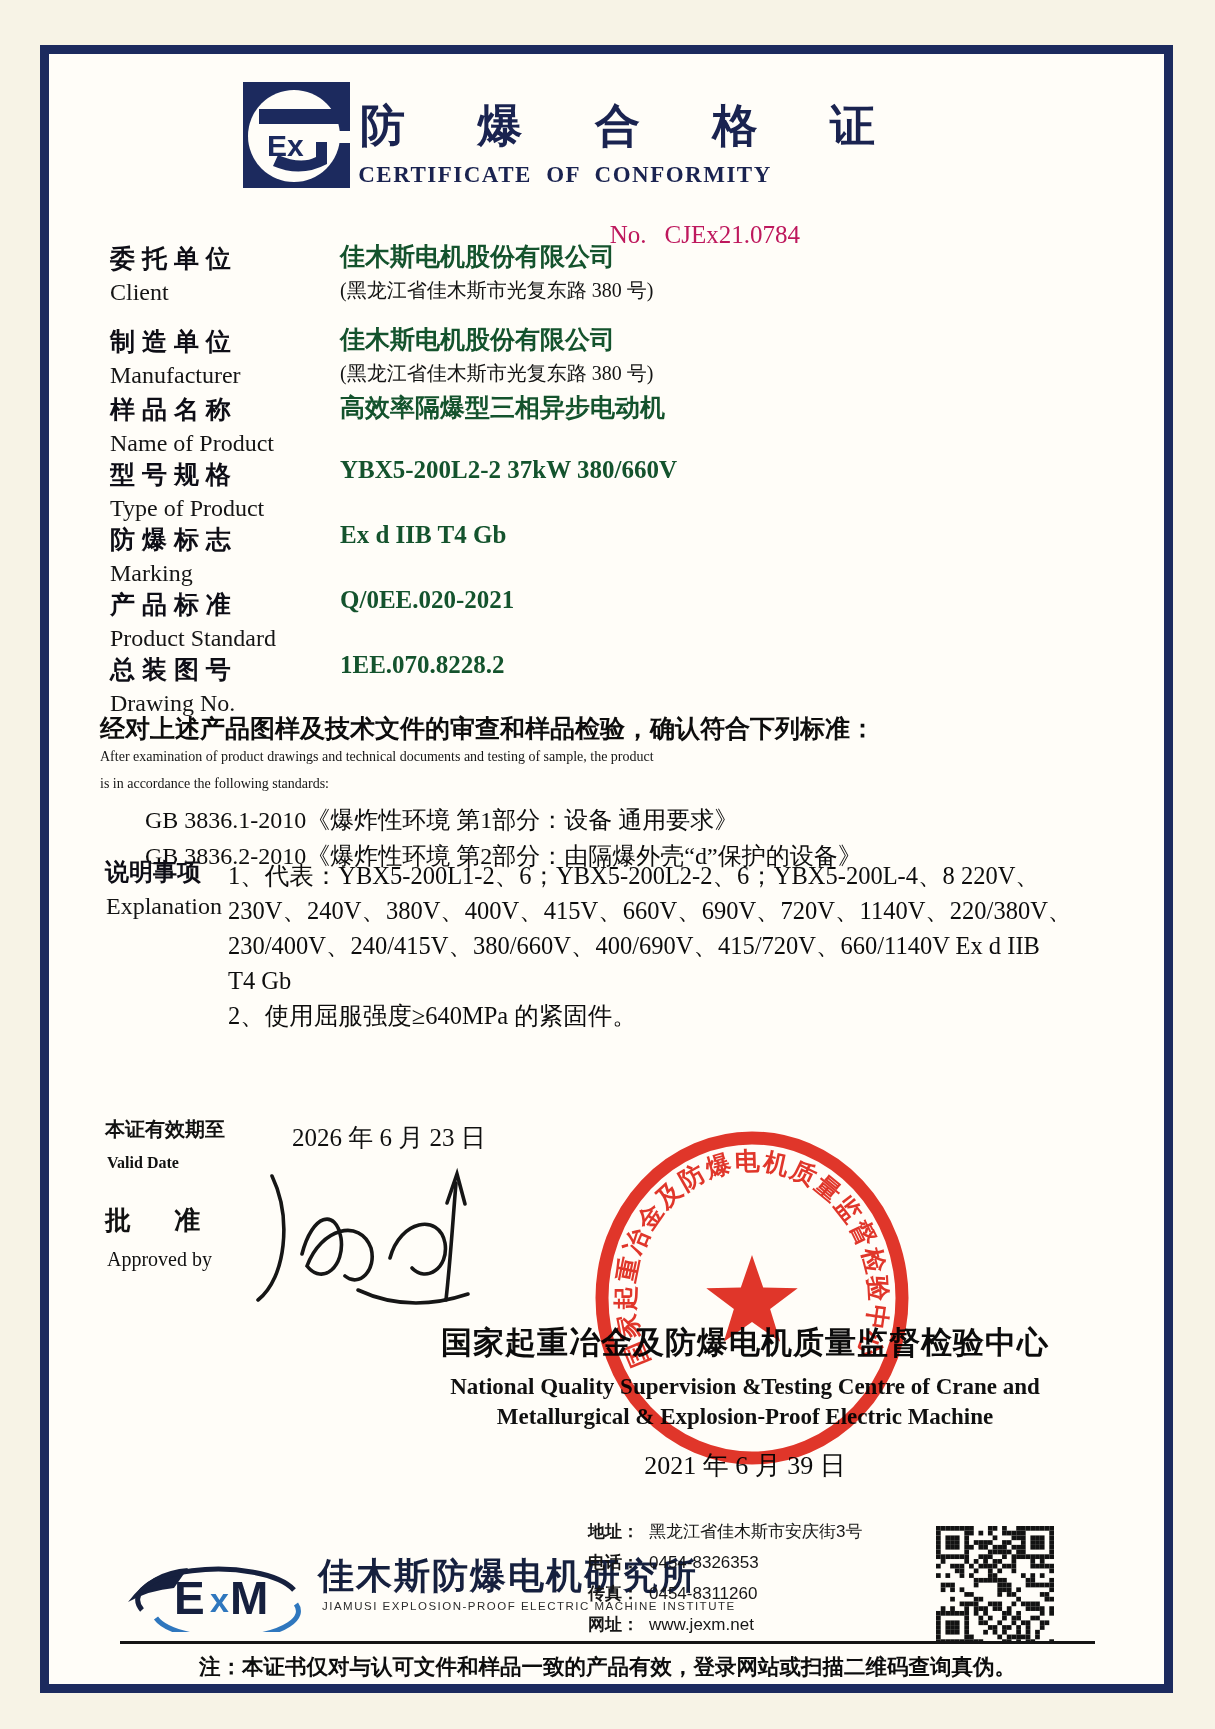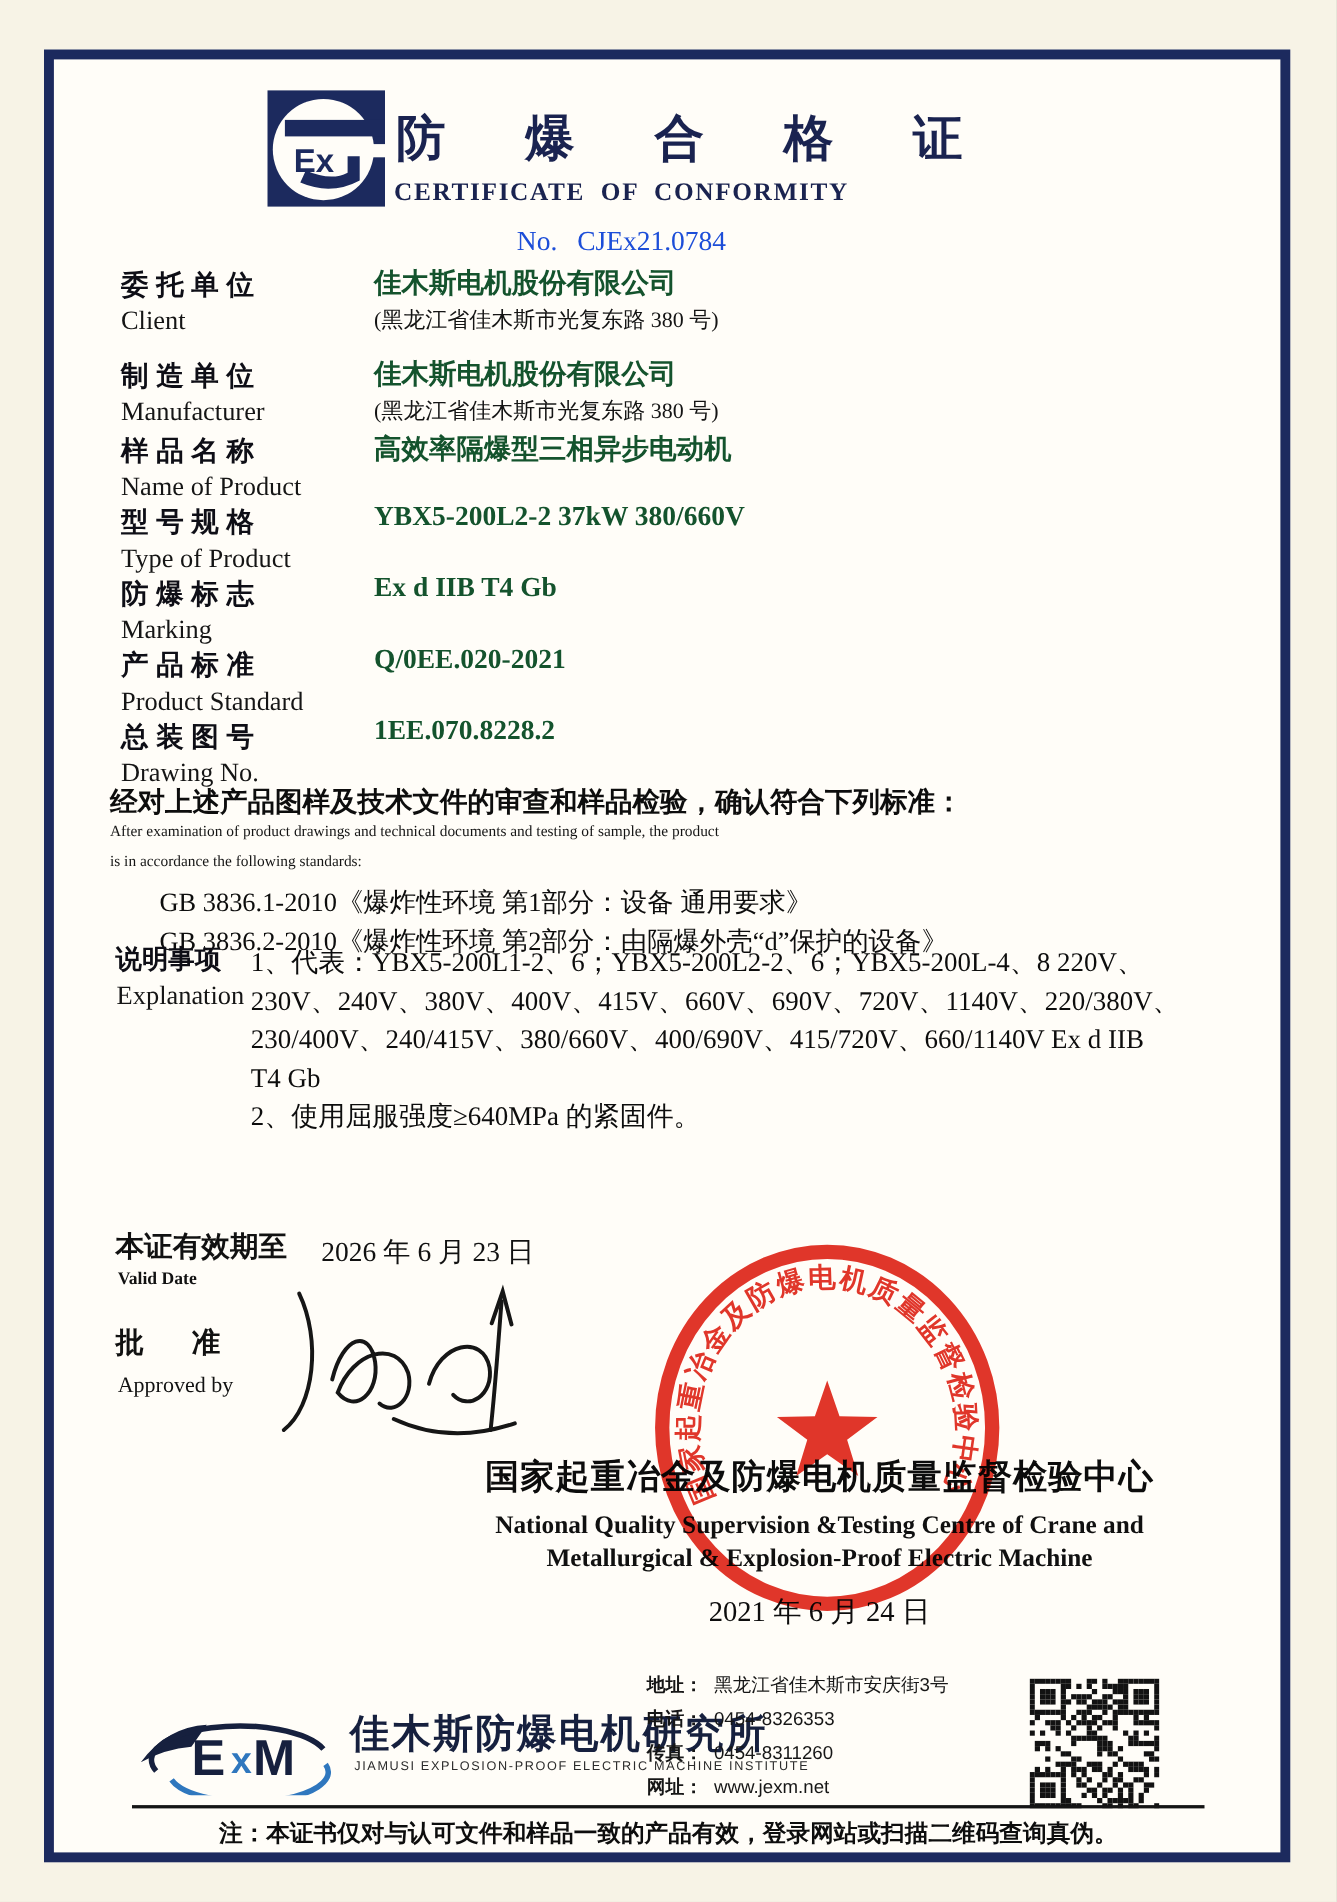--- a/index.html
+++ b/index.html
@@ -7,39 +7,39 @@
         font-family:"Liberation Serif","DejaVu Serif",serif;color:#111;}
   .abs{position:absolute;}
   .border-frame{left:40px;top:45px;width:1133px;height:1648px;border:9px solid #1c2a5e;
         box-sizing:border-box;background:#fffdf8;}
   
   .title-block{left:330px;top:84px;width:470px;text-align:center;}
   .title-cn{font-family:"Liberation Sans","DejaVu Sans",sans-serif;font-weight:bold;
         font-size:45px;letter-spacing:30px;color:#1a2350;white-space:nowrap;margin-left:30px;margin-top:12px;}
   .title-en{margin-top:6px;font-weight:bold;font-size:23px;letter-spacing:1.5px;
         word-spacing:7px;color:#1a2350;}
-  .cert-no{left:330px;top:206px;width:470px;text-align:center;font-size:25px;color:#1d4ed8;}
+  .cert-no{left:330px;top:221px;width:470px;text-align:right;font-size:25px;color:#be185d;}
   .cert-no .num{margin-left:18px;}
   
   .f-label{left:110px;font-family:"Liberation Sans","DejaVu Sans",sans-serif;
         font-weight:bold;font-size:25px;color:#0e0e16;white-space:nowrap;}
   .f-en{left:110px;font-size:24px;color:#151515;white-space:nowrap;}
   .f-val{left:340px;font-size:25px;font-weight:600;color:#14532d;white-space:nowrap;}
   .f-sub{left:340px;font-size:20px;font-weight:normal;color:#141414;white-space:nowrap;}
   
   .stmt-cn{left:100px;top:712px;font-family:"Liberation Sans","DejaVu Sans",sans-serif;
         font-weight:bold;font-size:25px;color:#0d0d0d;white-space:nowrap;}
   .stmt-en{left:100px;font-size:14px;color:#141414;white-space:nowrap;}
   .std-line{left:145px;font-size:24px;color:#0d0d0d;white-space:nowrap;}
   
   .expl-text{left:228px;top:858px;width:880px;font-size:24.5px;line-height:35px;color:#0d0d0d;}
   .expl-text div{white-space:nowrap;}
   
   .valid-cn{left:105px;top:1116px;font-family:"Liberation Sans","DejaVu Sans",sans-serif;
-        font-weight:bold;font-size:26px;}
+        font-weight:bold;font-size:20px;}
   .valid-val{left:292px;top:1121px;font-size:25px;}
   .valid-en{left:107px;top:1154px;font-size:16px;font-weight:bold;}
   .appr-cn{left:105px;top:1203px;font-family:"Liberation Sans","DejaVu Sans",sans-serif;
         font-weight:bold;font-size:26px;white-space:pre;}
   .appr-en{left:107px;top:1248px;font-size:20px;}
   
   .centre-block{left:420px;top:1322px;width:650px;text-align:center;}
   .centre-cn{font-family:"Liberation Sans","DejaVu Sans",sans-serif;font-weight:bold;
         font-size:31px;letter-spacing:1px;color:#0c0c0c;white-space:nowrap;}
   .centre-en{margin-top:8px;font-weight:bold;font-size:23px;line-height:30px;color:#101010;}
@@ -144,21 +144,21 @@
       <path d="M118,132 C150,147 186,150 228,136"></path>
     </g>
   </svg>
 
   <div class="abs centre-block">
     <div class="centre-cn">国家起重冶金及防爆电机质量监督检验中心</div>
     <div class="centre-en">
       <div>National Quality Supervision &amp;Testing Centre of Crane and</div>
       <div>Metallurgical &amp; Explosion-Proof Electric Machine</div>
     </div>
-    <div class="centre-date">2021 年 6 月 24 日</div>
+    <div class="centre-date">2021 年 6 月 39 日</div>
   </div>
 
   <svg class="abs seal" width="345" height="372" viewBox="0 0 345 372">
     <ellipse cx="172" cy="186" rx="150" ry="160" fill="none" stroke="#de2418" stroke-width="13"></ellipse>
     <defs>
       <path id="sealArc" d="M 70 250 A 118 128 0 1 1 274 250" fill="none"></path>
     </defs>
     <text font-family="Liberation Sans, sans-serif" font-weight="bold" font-size="25" fill="#de2418" letter-spacing="2">
       <textPath href="#sealArc" startOffset="0">国家起重冶金及防爆电机质量监督检验中心</textPath>
     </text>

